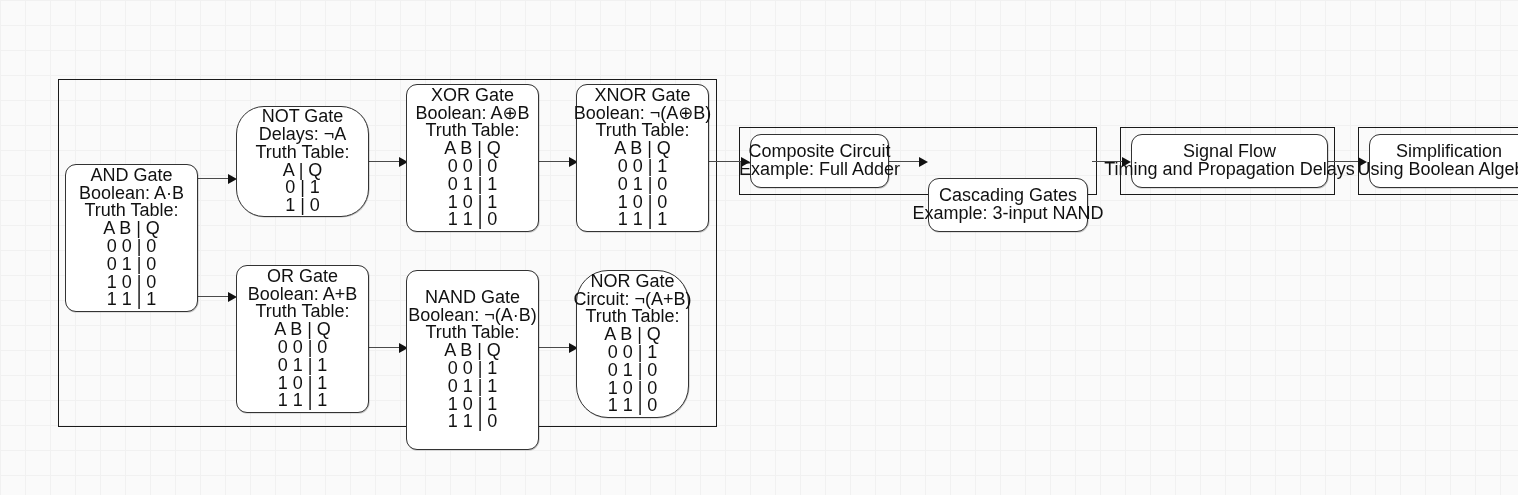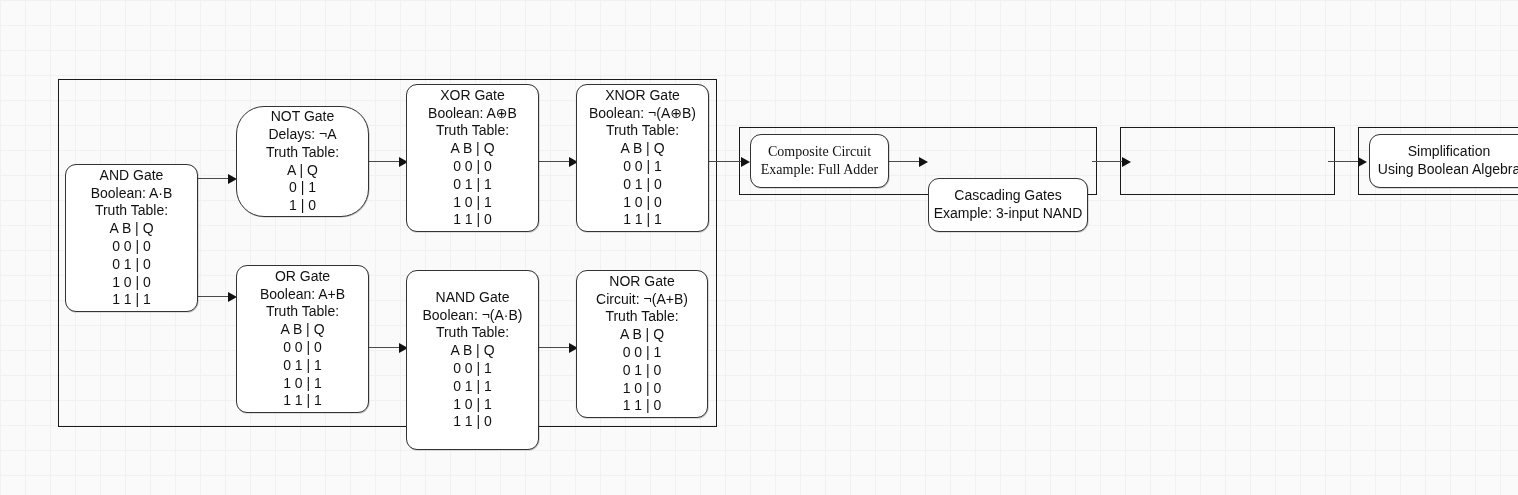--- a/index.html
+++ b/index.html
@@ -36,21 +36,21 @@
     position: absolute;
     box-sizing: border-box;
     border: 1.3px solid #333333;
     border-radius: 11px;
     background: #ffffff;
     display: flex;
     flex-direction: column;
     align-items: center;
     justify-content: center;
     color: #111111;
-    font-size: 14px;
+    font-size: 18px;
     line-height: 17.8px;
     white-space: nowrap;
     text-align: center;
     box-shadow: 0.6px 0.6px 0 rgba(0,0,0,0.22);
   }
   .node .ln {
     display: block;
   }
   .conn {
     position: absolute;
@@ -166,40 +166,44 @@
     <span class="ln">NAND Gate</span>
     <span class="ln">Boolean: ¬(A·B)</span>
     <span class="ln">Truth Table:</span>
     <span class="ln">A B | Q</span>
     <span class="ln">0 0 | 1</span>
     <span class="ln">0 1 | 1</span>
     <span class="ln">1 0 | 1</span>
     <span class="ln">1 1 | 0</span>
   </div>
 
-  <div class="node" style="left:576px; top:270px; width:132px; height:148px;">
+  <div class="node" style="left:576px; top:270px; width:113px; height:148px;border-radius:32px;">
     <span class="ln">NOR Gate</span>
     <span class="ln">Circuit: ¬(A+B)</span>
     <span class="ln">Truth Table:</span>
     <span class="ln">A B | Q</span>
     <span class="ln">0 0 | 1</span>
     <span class="ln">0 1 | 0</span>
     <span class="ln">1 0 | 0</span>
     <span class="ln">1 1 | 0</span>
   </div>
 
-  <div class="node" style="left:750px; top:134px; width:139px; height:54px;font-family:Liberation Serif, serif;">
+  <div class="node" style="left:750px; top:134px; width:139px; height:54px;">
     <span class="ln">Composite Circuit</span>
     <span class="ln">Example: Full Adder</span>
   </div>
 
   <div class="node" style="left:928px; top:134px; width:160px; height:54px;margin-top:44px;">
     <span class="ln">Cascading Gates</span>
     <span class="ln">Example: 3-input NAND</span>
   </div>
 
+  <div class="node" style="left:1131px; top:134px; width:197px; height:54px;">
+    <span class="ln">Signal Flow</span>
+    <span class="ln">Timing and Propagation Delays</span>
+  </div>
 
   <div class="node" style="left:1369px; top:134px; width:160px; height:54px;">
     <span class="ln">Simplification</span>
     <span class="ln">Using Boolean Algebra</span>
   </div>
 
 </div>
 
 </body></html>

